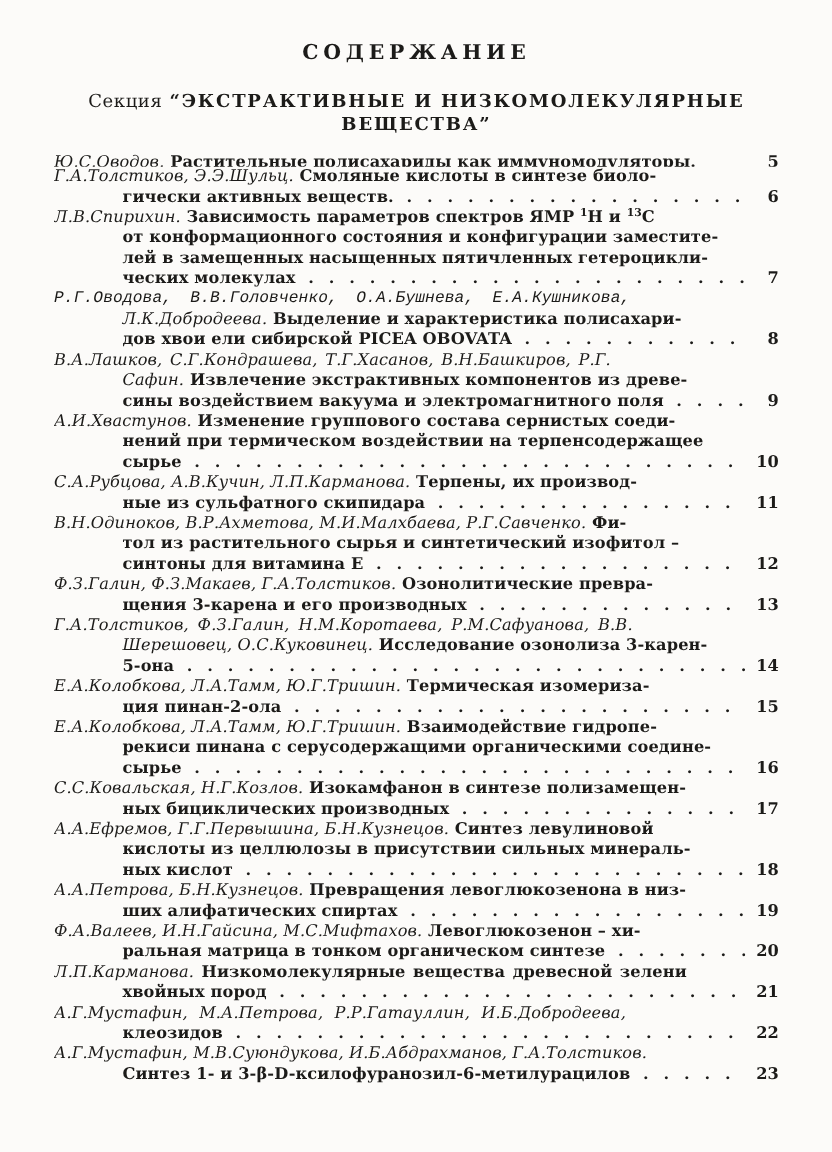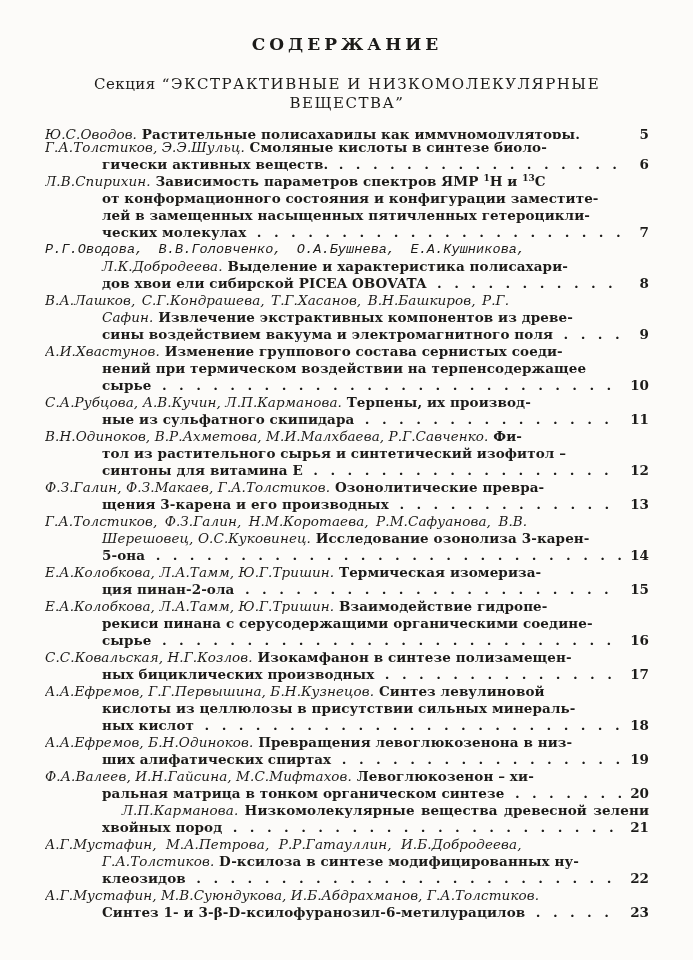--- a/index.html
+++ b/index.html
@@ -28,21 +28,21 @@
     text-align:center;
     font-size:15px;
     line-height:19px;
   }
   .section-head .prefix{
     font-weight:normal;
     letter-spacing:0.5px;
     margin-right:6px;
   }
   .section-head .caps{
-    font-weight:normal;
+    font-weight:bold;
     letter-spacing:1.5px;
   }
   .toc{
     margin-top:9px;
     font-size:13.5px;
     line-height:17px;
   }
   .entry{margin:0;}
   .line{
     display:flex;
@@ -145,34 +145,33 @@
       <div class="entry">
         <div class="line"><span class="seg it">С.С.Ковальская, Н.Г.Козлов.</span><span class="seg bd"> Изокамфанон в синтезе полизамещен-</span></div>
         <div class="line ind"><span class="seg bd">ных бициклических производных </span><div class="fill dots"></div><div class="pagenum">17</div></div>
       </div>
       <div class="entry">
         <div class="line"><span class="seg it">А.А.Ефремов, Г.Г.Первышина, Б.Н.Кузнецов.</span><span class="seg bd"> Синтез левулиновой</span></div>
         <div class="line ind"><span class="seg bd">кислоты из целлюлозы в присутствии сильных минераль-</span></div>
         <div class="line ind"><span class="seg bd">ных кислот </span><div class="fill dots"></div><div class="pagenum">18</div></div>
       </div>
       <div class="entry">
-        <div class="line"><span class="seg it">А.А.Ефремов, Б.Н.Одиноков.</span><span class="seg bd"> Превращения левоглюкозенона в низ-</span></div>
+        <div class="line"><span class="seg it">А.А.Петрова, Б.Н.Кузнецов.</span><span class="seg bd"> Превращения левоглюкозенона в низ-</span></div>
         <div class="line ind"><span class="seg bd">ших алифатических спиртах </span><div class="fill dots"></div><div class="pagenum">19</div></div>
       </div>
       <div class="entry">
         <div class="line"><span class="seg it">Ф.А.Валеев, И.Н.Гайсина, М.С.Мифтахов.</span><span class="seg bd"> Левоглюкозенон – хи-</span></div>
         <div class="line ind"><span class="seg bd">ральная матрица в тонком органическом синтезе </span><div class="fill dots"></div><div class="pagenum">20</div></div>
       </div>
       <div class="entry">
-        <div class="line" style="word-spacing: 1.5px; justify-content: flex-end;"><span class="seg it">Л.П.Карманова.</span><span class="seg bd"> Низкомолекулярные вещества древесной зелени</span></div>
+        <div class="line" style="word-spacing: 1.5px;"><span class="seg it">Л.П.Карманова.</span><span class="seg bd"> Низкомолекулярные вещества древесной зелени</span></div>
         <div class="line ind"><span class="seg bd">хвойных пород </span><div class="fill dots"></div><div class="pagenum">21</div></div>
       </div>
       <div class="entry">
         <div class="line" style="word-spacing: 5px;"><span class="seg it">А.Г.Мустафин, М.А.Петрова, Р.Р.Гатауллин, И.Б.Добродеева,</span></div>
-        <div class="line ind"><span class="seg it">Г.А.Толстиков.</span><span class="seg bd"> D-ксилоза в синтезе модифицированных ну-</span></div>
         <div class="line ind"><span class="seg bd">клеозидов </span><div class="fill dots"></div><div class="pagenum">22</div></div>
       </div>
       <div class="entry">
         <div class="line"><span class="seg it">А.Г.Мустафин, М.В.Суюндукова, И.Б.Абдрахманов, Г.А.Толстиков.</span></div>
         <div class="line ind"><span class="seg bd">Синтез 1- и 3-β-D-ксилофуранозил-6-метилурацилов </span><div class="fill dots"></div><div class="pagenum">23</div></div>
       </div>
     </div>
 </div>
 
 </body></html>

